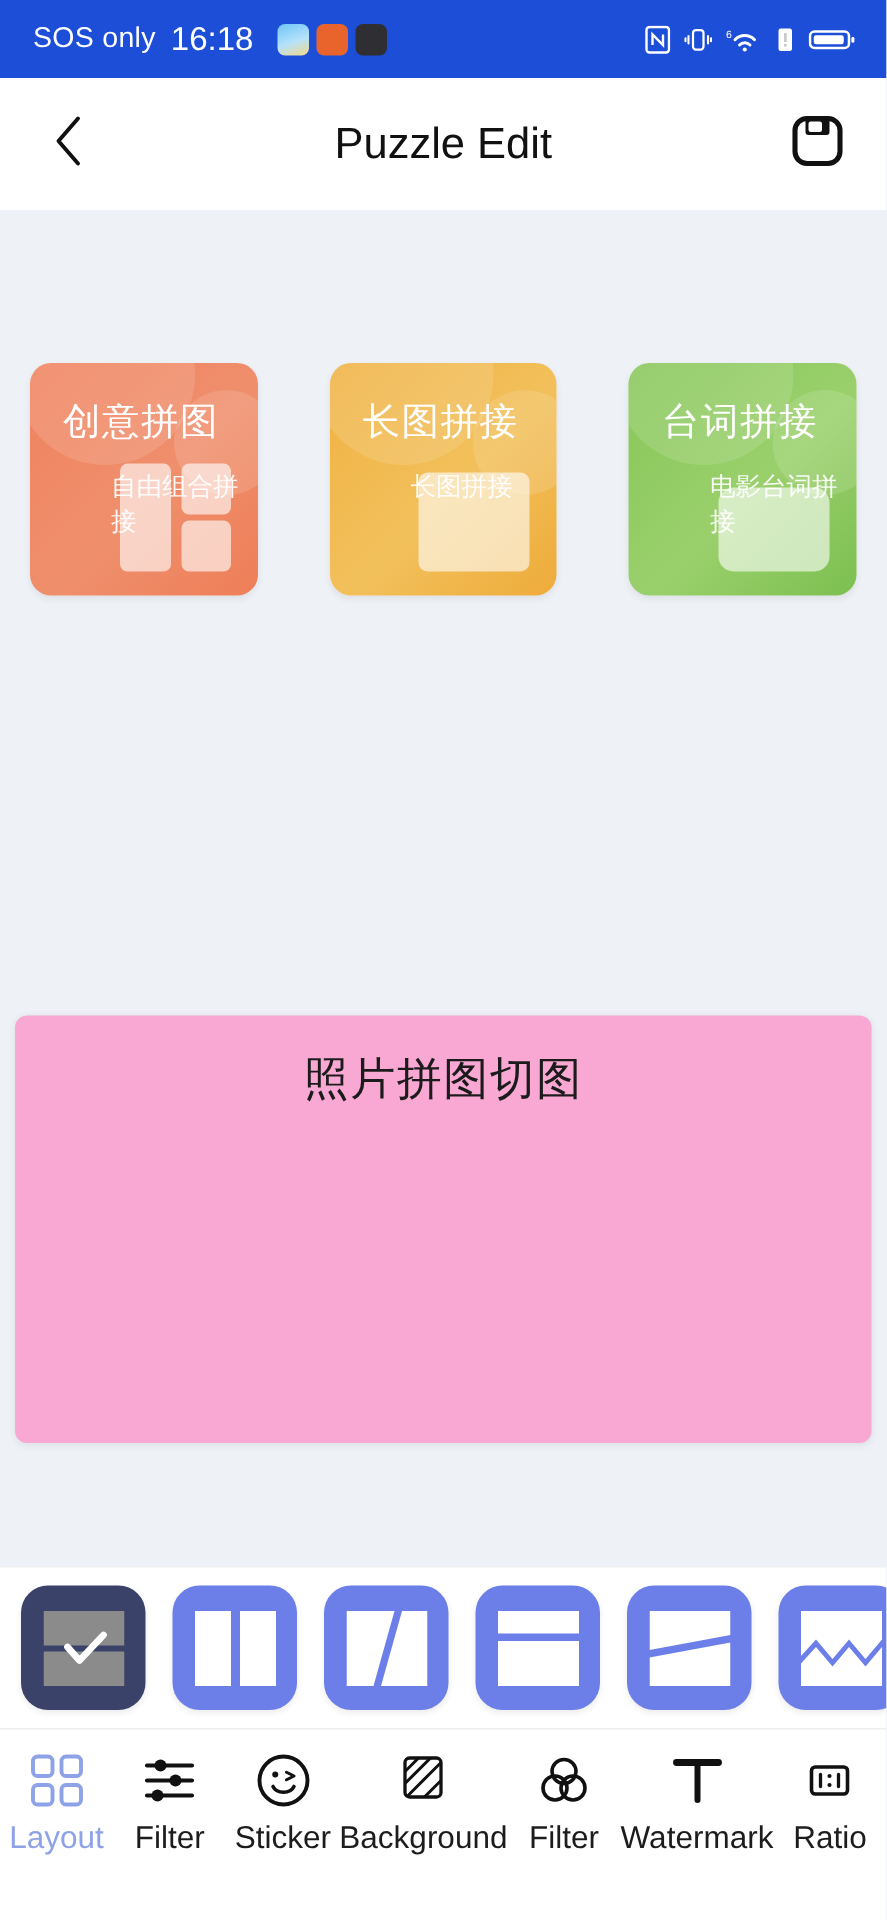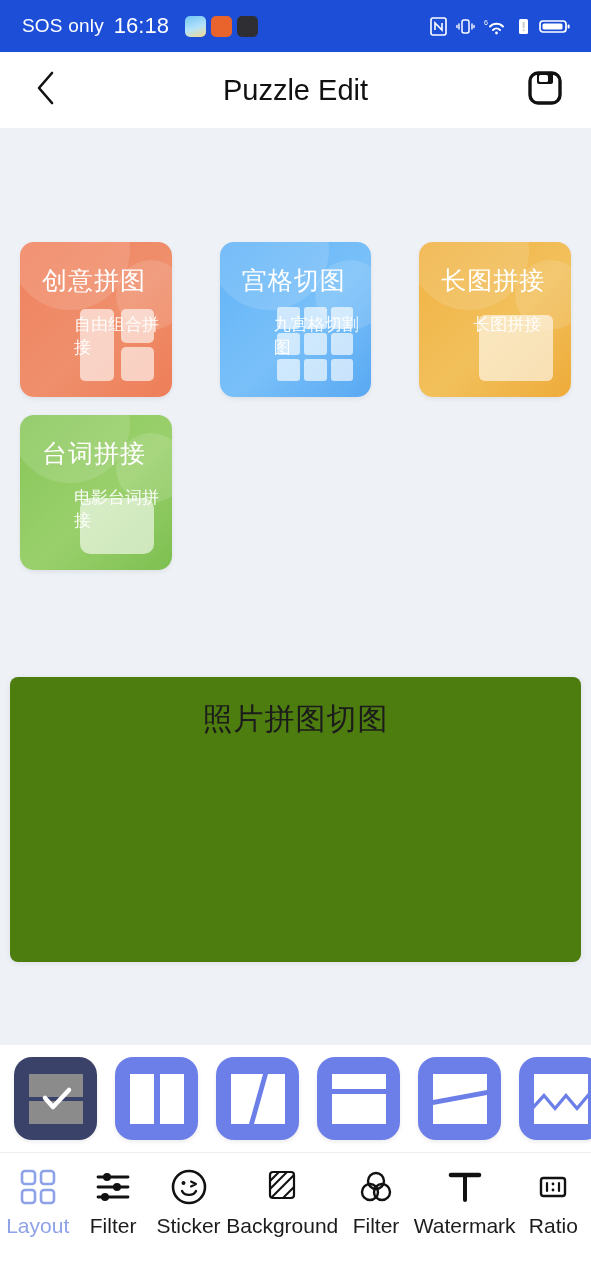--- a/index.html
+++ b/index.html
@@ -26,21 +26,21 @@
   .appicon{ width:21px; height:21px; border-radius:5px; display:block;}
   .app-1{ background:linear-gradient(160deg,#6fc4f5,#b5e2fa 55%,#f3d98a);}
   .app-2{ background:#e8642c;}
   .app-3{ background:#2f2f33;}
   .sb-right{ position:absolute; right:20px; top:0; height:52px;
              display:flex; align-items:center; gap:9px;}
   .sb-right svg{ display:block; }
 
   
   .header{
-    height:76px; background:#fff;
+    height:88px; background:#fff;
     display:flex; align-items:center;
     padding:0 24px; position:relative;
   }
   .back-btn{ width:44px; height:44px; display:flex; align-items:center; justify-content:center;}
   .title{
     position:absolute; left:0; right:0; text-align:center;
     font-size:29px; color:#111; font-weight:400; pointer-events:none;
   }
   .save-btn{ margin-left:auto; width:44px; height:44px;
              display:flex; align-items:center; justify-content:center; z-index:2;}
@@ -86,21 +86,21 @@
              grid-template-columns:repeat(3,1fr); grid-template-rows:repeat(3,1fr); gap:4px;}
   .art-grid i{ background:rgba(255,255,255,.65); border-radius:3px; display:block;}
   
   .art-long{ width:74px; height:66px; background:rgba(255,255,255,.6); border-radius:6px;}
   
   .art-cap{ width:74px; height:56px; background:rgba(255,255,255,.6); border-radius:10px;}
 
   
   .preview{
     position:absolute; top:533px; left:10px; right:10px; height:285px;
-    background:#4d7c0f; border-radius:8px;
+    background:#f9a8d4; border-radius:8px;
     box-shadow:0 1px 6px rgba(0,0,0,.08);
     z-index:5;
   }
   .preview-title{
     text-align:center; font-size:30px; color:#1b1b1b;
     padding-top:22px; letter-spacing:1px;
   }
 
   
   .layout-strip{
@@ -215,39 +215,20 @@
       <div class="card-sub">自由组合拼接</div>
       <div class="card-art">
         <div class="art-collage">
             <i class="l"></i>
             <i class="r1"></i>
             <i class="r2"></i>
           </div>
       </div>
     </div>
 
-    <div class="card blue">
-      <i class="blob b1"></i>
-      <i class="blob b2"></i>
-      <div class="card-title">宫格切图</div>
-      <div class="card-sub">九宫格切割图</div>
-      <div class="card-art">
-        <div class="art-grid">
-            <i></i>
-            <i></i>
-            <i></i>
-            <i></i>
-            <i></i>
-            <i></i>
-            <i></i>
-            <i></i>
-            <i></i>
-          </div>
-      </div>
-    </div>
 
     <div class="card yellow">
       <i class="blob b1"></i>
       <i class="blob b2"></i>
       <div class="card-title">长图拼接</div>
       <div class="card-sub">长图拼接</div>
       <div class="card-art">
         <div class="art-long"></div>
       </div>
     </div>

